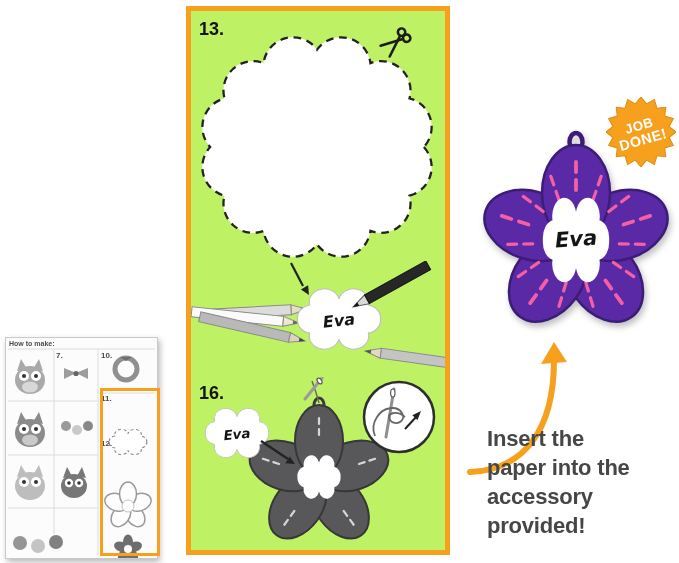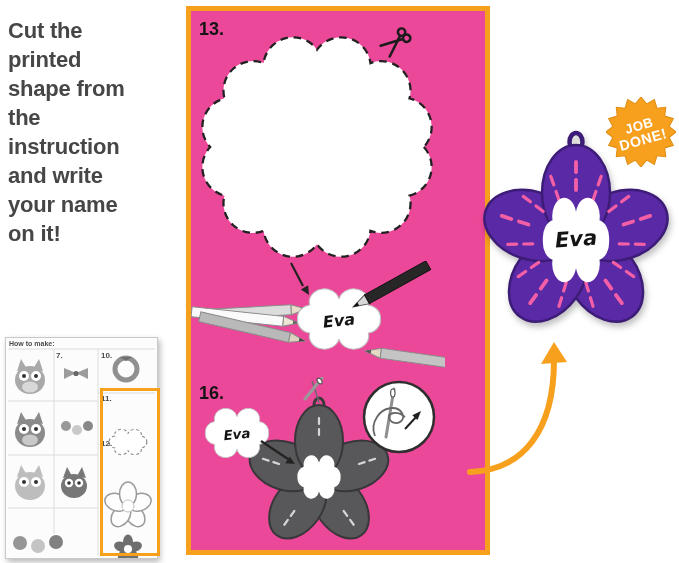--- a/index.html
+++ b/index.html
@@ -1,45 +1,37 @@
 <!DOCTYPE html>
 <html><head>
 <meta charset="utf-8">
 <style>
   html,body{margin:0;padding:0;background:#fff;}
   .page{position:relative;width:679px;height:563px;background:#ffffff;
         font-family:"Liberation Sans",sans-serif;overflow:hidden;}
   .abs{position:absolute;}
   .instr{color:#464646;font-size:22px;line-height:29px;font-weight:600;
          letter-spacing:-0.2px;white-space:pre-line;}
-  .panel{left:186px;top:6px;width:304px;height:549px;border:5px solid #F6A01E;
-         background:#ec4899;box-sizing:border-box;}
+  .panel{left:186px;top:6px;width:264px;height:549px;border:5px solid #F6A01E;
+         background:#bef264;box-sizing:border-box;}
   .step-label{font-weight:700;font-size:18px;color:#141414;}
   .eva{font-family:"DejaVu Sans",sans-serif;font-style:italic;font-weight:700;
        color:#141414;text-align:center;}
   .thumb{left:5px;top:337px;width:153px;height:222px;background:#fcfcfc;
          border:1px solid #c9c9c9;box-shadow:2px 3px 6px rgba(0,0,0,.28);box-sizing:border-box;}
   .thumb-title{left:3px;top:2px;font-size:7px;font-weight:700;color:#4a4a4a;}
   .hl-box{left:94px;top:50px;width:60px;height:168px;border:3.5px solid #F6A01E;box-sizing:border-box;}
   .tnum{font-size:8px;font-weight:700;fill:#4a4a4a;font-family:"Liberation Sans",sans-serif;}
   svg{display:block;}
 </style>
 </head>
 <body>
 
 <div class="page">
 
-  <div class="abs instr" style="left:8px;top:16px;width:150px">Cut the
-printed
-shape from
-the
-instruction
-and write
-your name
-on it!</div>
 
   <div class="abs thumb">
     <div class="abs thumb-title">How to make:</div>
     <svg class="abs" style="left:0;top:0" width="151" height="220" viewBox="0 0 151 220">
       <g stroke="#dcdcdc" stroke-width="1">
         <line x1="2" y1="11" x2="149" y2="11"></line>
         <line x1="48" y1="11" x2="48" y2="196"></line>
         <line x1="92" y1="11" x2="92" y2="218"></line>
         <line x1="2" y1="63" x2="92" y2="63"></line>
         <line x1="2" y1="117" x2="92" y2="117"></line>
@@ -291,14 +283,18 @@
     <polygon points="66,33 59.5,38.3 63.5,45.6 55.4,48 56.3,56.3 48,55.4 45.6,63.5 38.3,59.5 33,66 27.7,59.5 20.4,63.5 18,55.4 9.7,56.3 10.6,48 2.5,45.6 6.5,38.3 0,33 6.5,27.7 2.5,20.4 10.6,18 9.7,9.7 18,10.6 20.4,2.5 27.7,6.5 33,0 38.3,6.5 45.6,2.5 48,10.6 56.3,9.7 55.4,18 63.5,20.4 59.5,27.7" fill="#F6A01E" stroke="#e18d12" stroke-width="1"></polygon>
     <text x="33" y="31" transform="rotate(-16 33 33)" text-anchor="middle" font-size="12.5" font-weight="bold" fill="#ffffff" letter-spacing="0.5" font-family="Liberation Sans, sans-serif">JOB</text>
     <text x="33" y="45" transform="rotate(-16 33 33)" text-anchor="middle" font-size="13.5" font-weight="bold" fill="#ffffff" letter-spacing="0.5" font-family="Liberation Sans, sans-serif">DONE!</text>
   </svg>
 
   <svg class="abs" style="left:450px;top:330px" width="120" height="150" viewBox="0 0 120 150">
     <path d="M20,142 C74,140 104,100 104,30" fill="none" stroke="#F6A01E" stroke-width="6" stroke-linecap="round"></path>
     <polygon points="104,12 91,34 117,32" fill="#F6A01E"></polygon>
   </svg>
 
+  <div class="abs instr" style="left:487px;top:424px;width:180px">Insert the
+paper into the
+accessory
+provided!</div>
 
 </div>
 
 </body></html>

